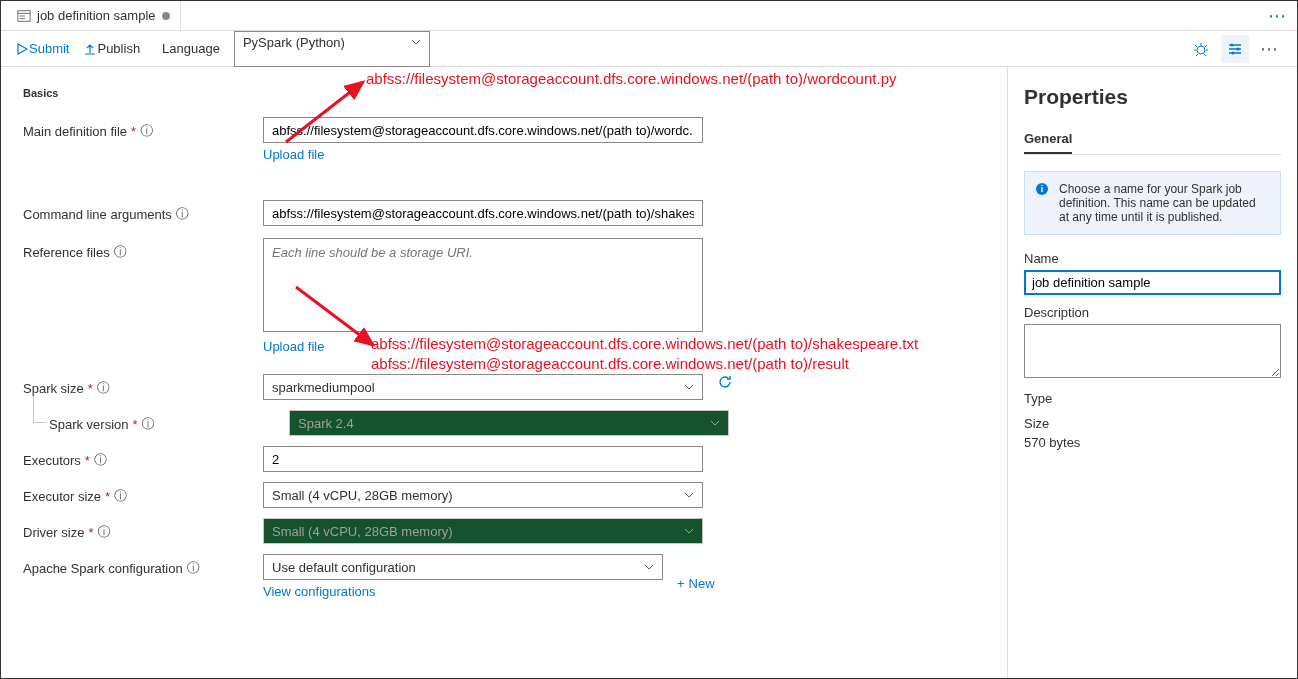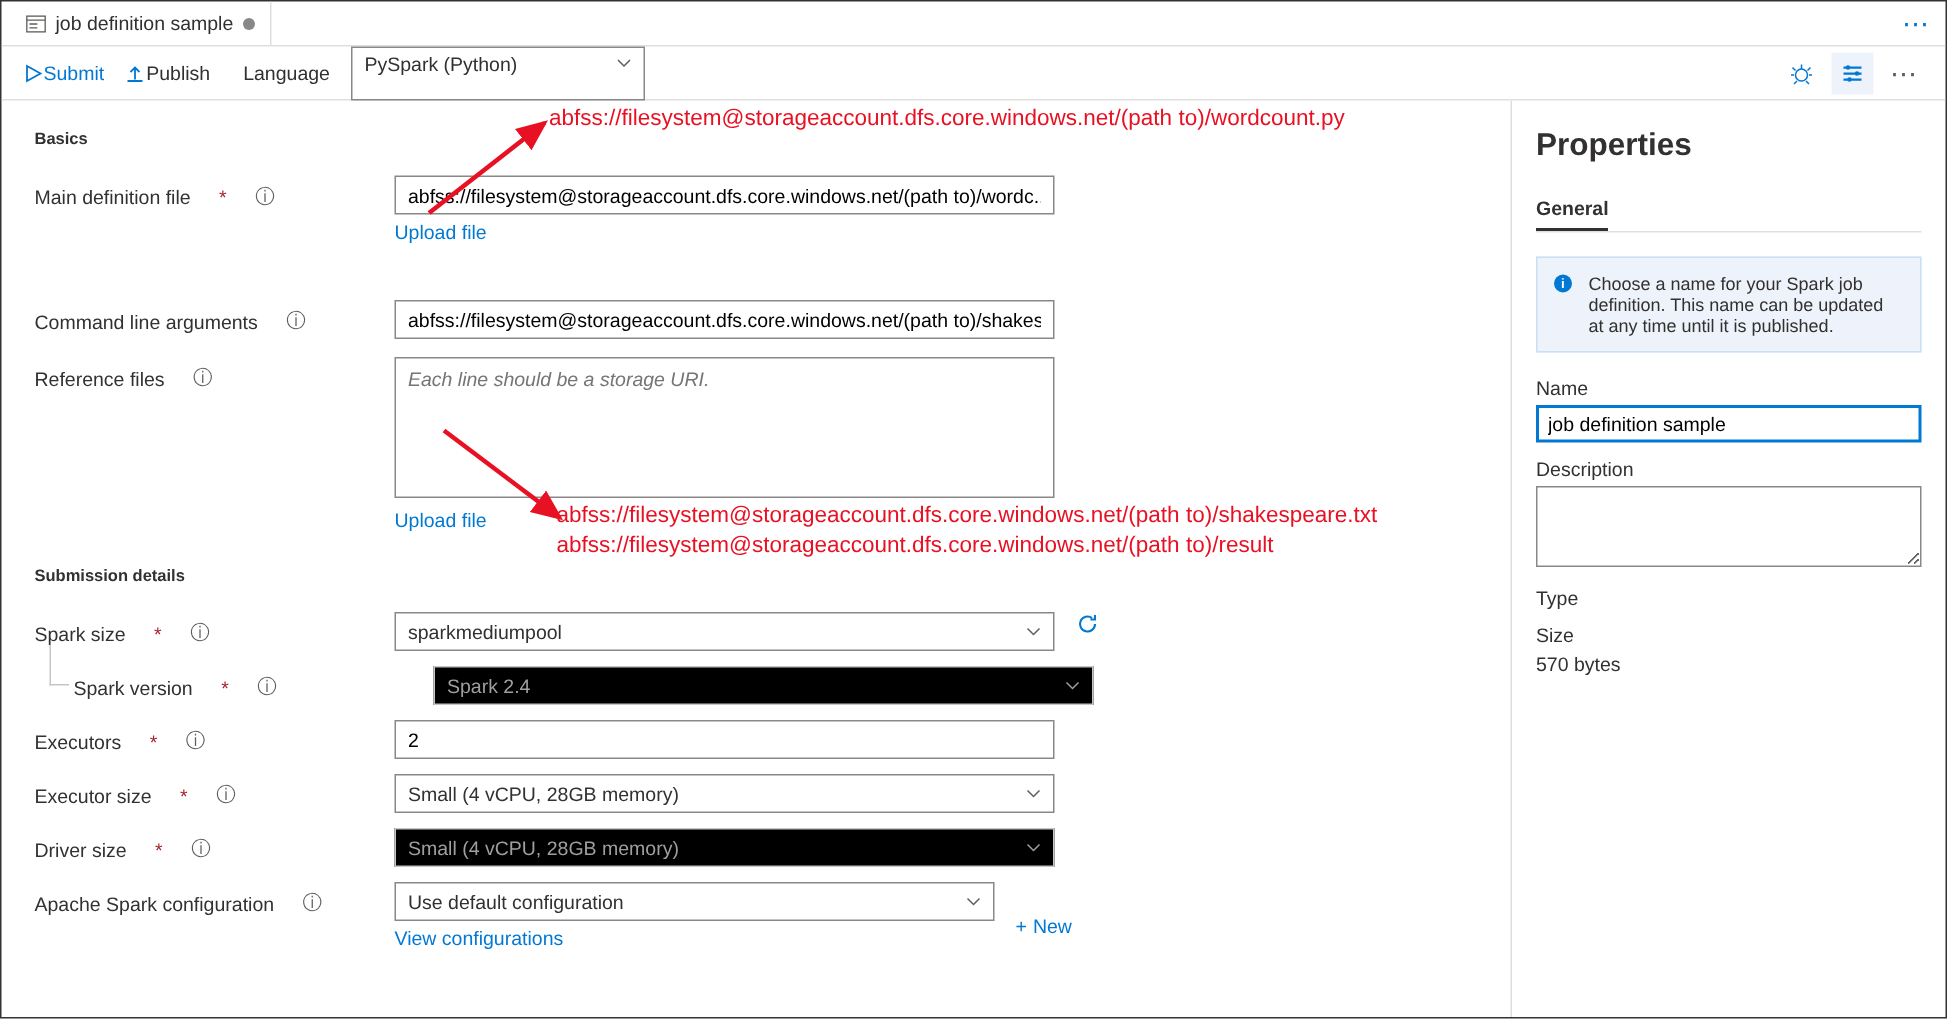--- a/index.html
+++ b/index.html
@@ -15,29 +15,29 @@
 .lang-label { color: #323130; margin-left: 8px; }
 .lang-select { border: 1px solid #8a8886; padding: 3px 26px 16px 8px; position: relative; cursor: pointer; display: flex; align-items: center; width: 196px; }
 .chev { position: absolute; right: 8px; }
 .toolbar-right { margin-left: auto; display: flex; gap: 6px; align-items: center; }
 .icon-btn { width: 28px; height: 28px; display: flex; align-items: center; justify-content: center; cursor: pointer; }
 .icon-btn.active { background: #eef3fb; }
 .main { display: flex; height: calc(100% - 66px); }
 .form-pane { flex: 1; padding: 20px 22px; overflow: auto; position: relative; }
 .section-title { font-size: 11px; font-weight: 600; margin-bottom: 18px; }
 .form-row { display: flex; align-items: flex-start; margin-bottom: 6px; }
-.form-label { width: 240px; padding-top: 5px; display: flex; align-items: center; gap: 19px; }
+.form-label { width: 240px; padding-top: 5px; display: flex; align-items: center; gap: 4px; }
 .req { color: #a4262c; }
 .info-icon { color: #605e5c; }
 .text-input { border: 1px solid #8a8886; height: 26px; padding: 0 8px; width: 440px; font-family: inherit; font-size: 13px; }
 .text-input.wide { width: 440px; }
 textarea.text-input { height: 94px; padding: 6px 8px; color: #888; font-style: italic; resize: none; }
 .link { color: #0078d4; cursor: pointer; margin-top: 4px; margin-bottom: 14px; display: inline-block; }
 .dropdown { border: 1px solid #8a8886; height: 26px; padding: 0 8px; width: 440px; display: flex; align-items: center; position: relative; cursor: pointer; }
-.dropdown.disabled { background: #000000; color: #a19f9d; border-color: #c8c6c4; cursor: default; }
+.dropdown.disabled { background: #14532d; color: #a19f9d; border-color: #c8c6c4; cursor: default; }
 .dropdown .chev { right: 8px; }
 .dropdown.narrow { width: 400px; }
 .refresh-icn { margin-left: 14px; color: #0078d4; cursor: pointer; }
 .add-new { color: #0078d4; cursor: pointer; margin-left: 14px; display: flex; align-items: center; gap: 4px; }
 .indent { margin-left: 26px; }
 .tree-conn { position: relative; }
 .tree-conn::before { content: ""; position: absolute; left: -16px; top: -14px; width: 12px; height: 26px; border-left: 1px solid #c8c6c4; border-bottom: 1px solid #c8c6c4; }
 .props-pane { width: 290px; border-left: 1px solid #e1dfdd; padding: 18px 16px; }
 .props-title { font-size: 21px; font-weight: 600; margin-bottom: 16px; }
 .props-tabs { border-bottom: 1px solid #e1dfdd; margin-bottom: 16px; }
@@ -171,21 +171,20 @@
       <div class="form-label">
         <span>Reference files</span>
         <span class="info-icon">ⓘ</span>
       </div>
       <div>
         <textarea class="text-input wide" placeholder="Each line should be a storage URI." style=""></textarea>
         <div><span class="link">Upload file</span></div>
       </div>
     </div>
 
-    <div class="section-title" style="margin-top:10px">Submission details</div>
 
     <div class="form-row">
       <div class="form-label">
         <span>Spark size</span>
           <span class="req">*</span>
         <span class="info-icon">ⓘ</span>
       </div>
       <div style="display:flex;align-items:flex-start">
         <div class="dropdown">
           <span>sparkmediumpool</span>

